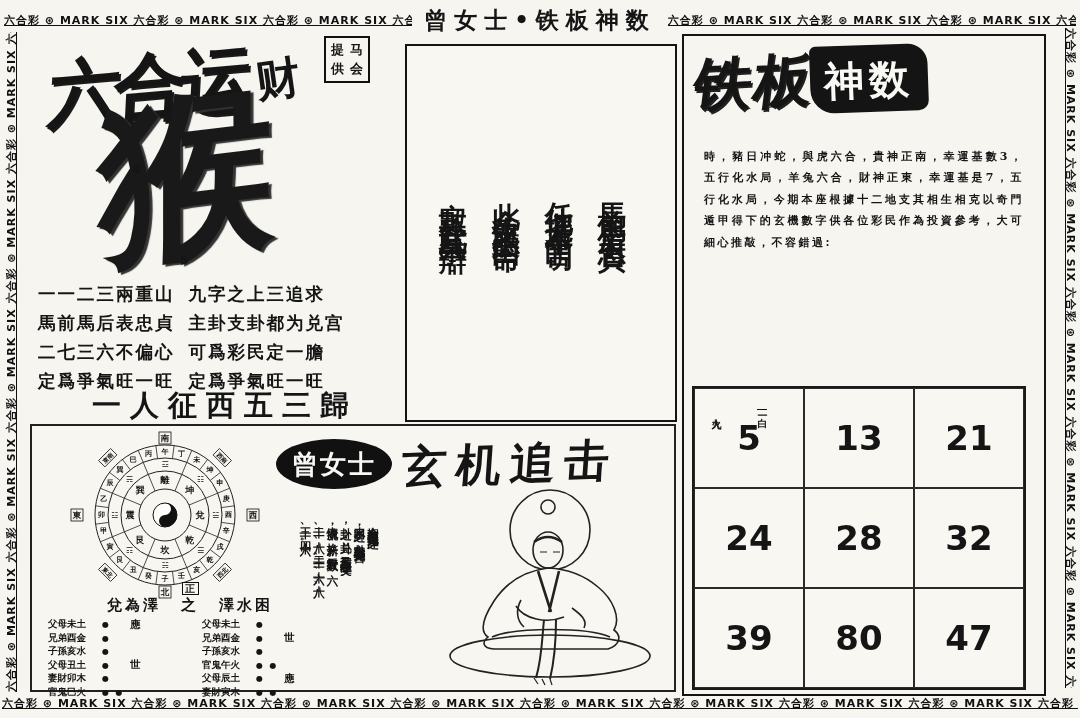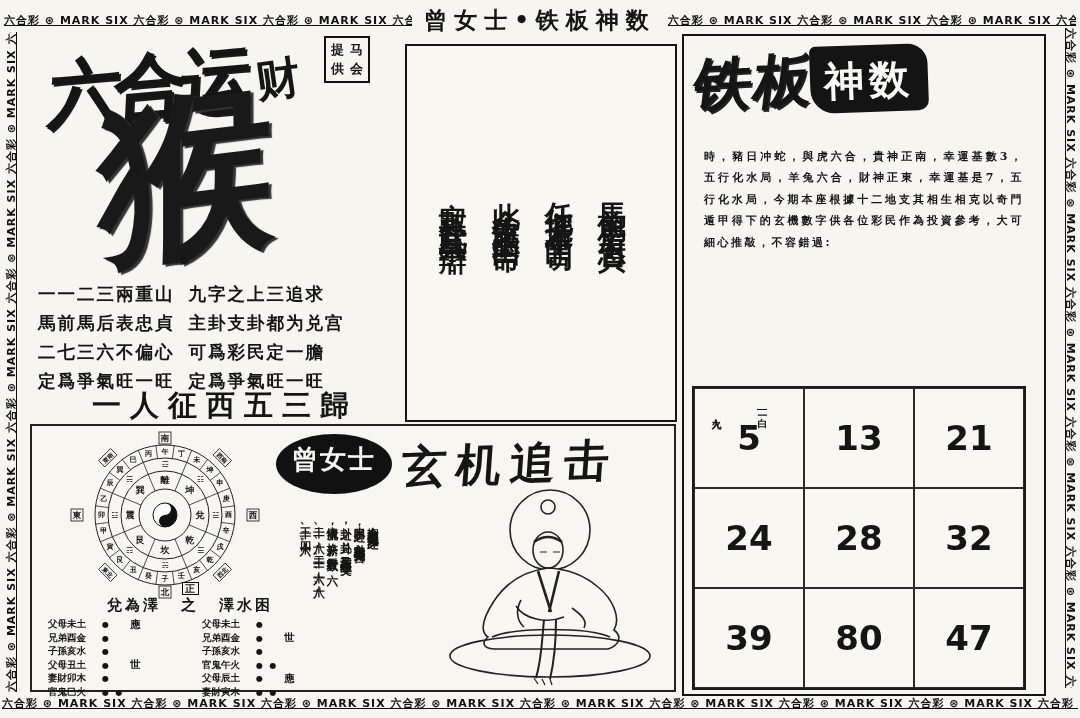--- a/index.html
+++ b/index.html
@@ -53,21 +53,21 @@
                text-align:justify;font-weight:600;}
   .num-grid{position:absolute;left:8px;right:18px;bottom:4px;height:300px;border:2.5px solid #1a1a1a;
             display:grid;grid-template-columns:repeat(3,1fr);grid-template-rows:repeat(3,1fr);background:#f8f7f2;}
   .gcell{border:1px solid #2a2a2a;display:flex;align-items:center;justify-content:center;position:relative;
          font-family:"DejaVu Sans","Liberation Sans",sans-serif;font-size:34px;font-weight:800;}
   .glabel{position:absolute;writing-mode:vertical-rl;font-size:10px;font-weight:700;line-height:10px;}
   .gl-left{left:16px;top:22px;} .gl-right{left:62px;top:20px;border-top:1px solid #111;}
 
   
   .mystery-box{position:absolute;left:30px;top:424px;width:642px;height:264px;border:2px solid #222;background:#f7f6f1;}
-  .zb{position:absolute;left:244px;top:8px;display:flex;gap:10px;white-space:nowrap;}
+  .zb{position:absolute;left:244px;top:8px;display:flex;align-items:center;gap:10px;white-space:nowrap;}
   .zoval{background:#111;color:#f7f7f3;border-radius:50%;padding:12px 16px;font-size:26px;font-weight:900;
          letter-spacing:2px;line-height:1;}
   .ztext{font-size:45px;font-weight:900;transform:skewX(-6deg) rotate(-2deg);letter-spacing:9px;}
   .vmys{position:absolute;left:266px;top:92px;height:190px;writing-mode:vertical-rl;
         font-size:11.5px;font-weight:700;line-height:13.5px;letter-spacing:1px;}
   .bagua-wrap{position:absolute;left:22px;top:4px;}
   .hexagram{position:absolute;left:10px;top:156px;width:296px;}
   .hx-seal{width:15px;margin:0 auto;border:1px solid #111;font-size:10px;line-height:11px;text-align:center;font-weight:700;}
   .hx-title{display:flex;justify-content:center;gap:20px;font-size:15px;font-weight:800;letter-spacing:3px;margin:1px 0 3px;}
   .hx-cols{display:flex;gap:18px;padding-left:6px;}

